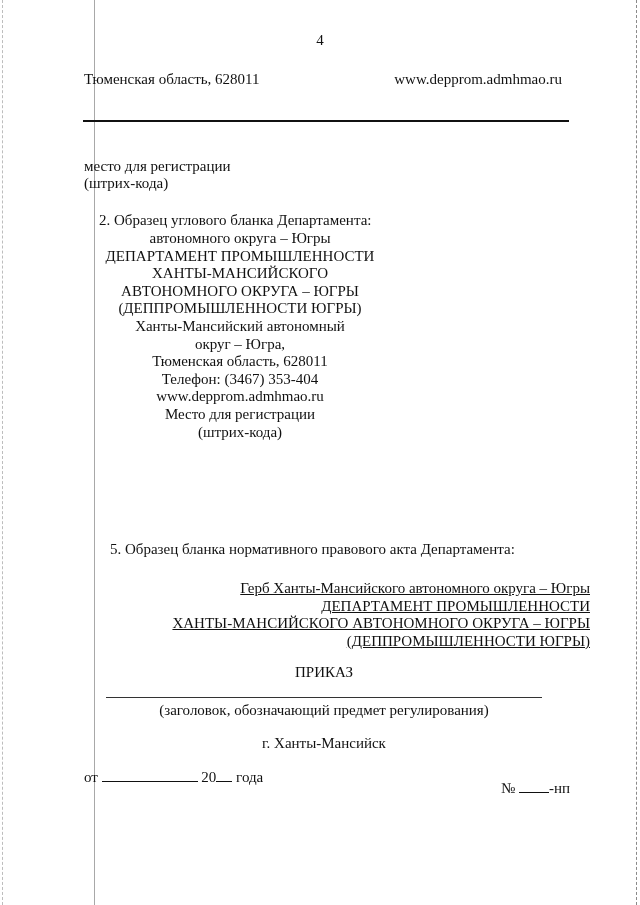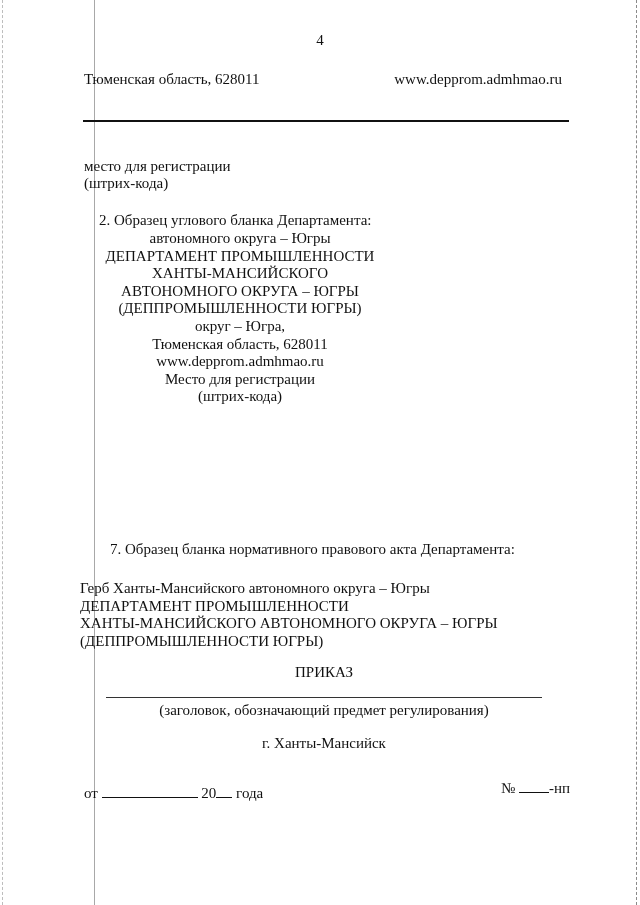--- a/index.html
+++ b/index.html
@@ -29,31 +29,31 @@
     .reg1 { left: 84px; top: 158px; }
     .reg2 { left: 84px; top: 175px; }
 
     .block2 { position: absolute; left: 80px; width: 320px; }
     .block2 .line { display: block; text-align: center; font-size: 15px; line-height: 17.6px; white-space: nowrap; }
 
     .s2-title { left: 99px; top: 212px; }
     .s3-title { left: 110px; top: 541px; }
 
     .block3 { position: absolute; left: 80px; width: 510px; }
-    .block3 .line { display: block; text-align: left; font-size: 15px; line-height: 17.6px; white-space: nowrap; }
+    .block3 .line { display: block; text-align: right; font-size: 15px; line-height: 17.6px; white-space: nowrap; text-decoration: underline; }
 
     .prikaz { left: 0; width: 648px; top: 664px; text-align: center; }
     .title-rule {
       position: absolute; left: 106px; top: 697px; width: 436px; height: 1px; background: #333;
     }
     .title-caption { left: 0; width: 648px; top: 702px; text-align: center; }
     .city { left: 0; width: 648px; top: 735px; text-align: center; }
 
     .date-row { position: absolute; left: 84px; top: 768px; width: 486px; height: 18px; font-size: 15px; }
-    .date-left { position: absolute; left: 0; top: 16px; white-space: nowrap; }
+    .date-left { position: absolute; left: 0; top: 0; white-space: nowrap; }
     .date-right { position: absolute; right: 0; top: 11px; white-space: nowrap; }
     .blank { display: inline-block; border-bottom: 1px solid #111; height: 13px; vertical-align: baseline; }
   </style>
 </head>
 <body>
 
 <div class="page">
   <div class="left-border"></div>
   <div class="right-border"></div>
   <div class="margin-line"></div>
@@ -67,28 +67,30 @@
   <div class="t reg1">место для регистрации</div>
   <div class="t reg2">(штрих-кода)</div>
 
   <div class="t s2-title">2. Образец углового бланка Департамента:</div>
   <div class="block2" style="top:230px;">
     <span class="line">автономного округа – Югры</span>
     <span class="line">ДЕПАРТАМЕНТ ПРОМЫШЛЕННОСТИ</span>
     <span class="line">ХАНТЫ-МАНСИЙСКОГО</span>
     <span class="line">АВТОНОМНОГО ОКРУГА – ЮГРЫ</span>
     <span class="line">(ДЕППРОМЫШЛЕННОСТИ ЮГРЫ)</span>
+    <span class="line">Ханты-Мансийский автономный</span>
     <span class="line">округ – Югра,</span>
     <span class="line">Тюменская область, 628011</span>
+    <span class="line">Телефон: (3467) 353-404</span>
     <span class="line">www.depprom.admhmao.ru</span>
     <span class="line">Место для регистрации</span>
     <span class="line">(штрих-кода)</span>
   </div>
 
-  <div class="t s3-title">7. Образец бланка нормативного правового акта Департамента:</div>
+  <div class="t s3-title">5. Образец бланка нормативного правового акта Департамента:</div>
   <div class="block3" style="top:580px;">
     <span class="line">Герб Ханты-Мансийского автономного округа – Югры</span>
     <span class="line">ДЕПАРТАМЕНТ ПРОМЫШЛЕННОСТИ</span>
     <span class="line">ХАНТЫ-МАНСИЙСКОГО АВТОНОМНОГО ОКРУГА – ЮГРЫ</span>
     <span class="line">(ДЕППРОМЫШЛЕННОСТИ ЮГРЫ)</span>
   </div>
 
   <div class="t prikaz">ПРИКАЗ</div>
   <div class="title-rule"></div>
   <div class="t title-caption">(заголовок, обозначающий предмет регулирования)</div>

